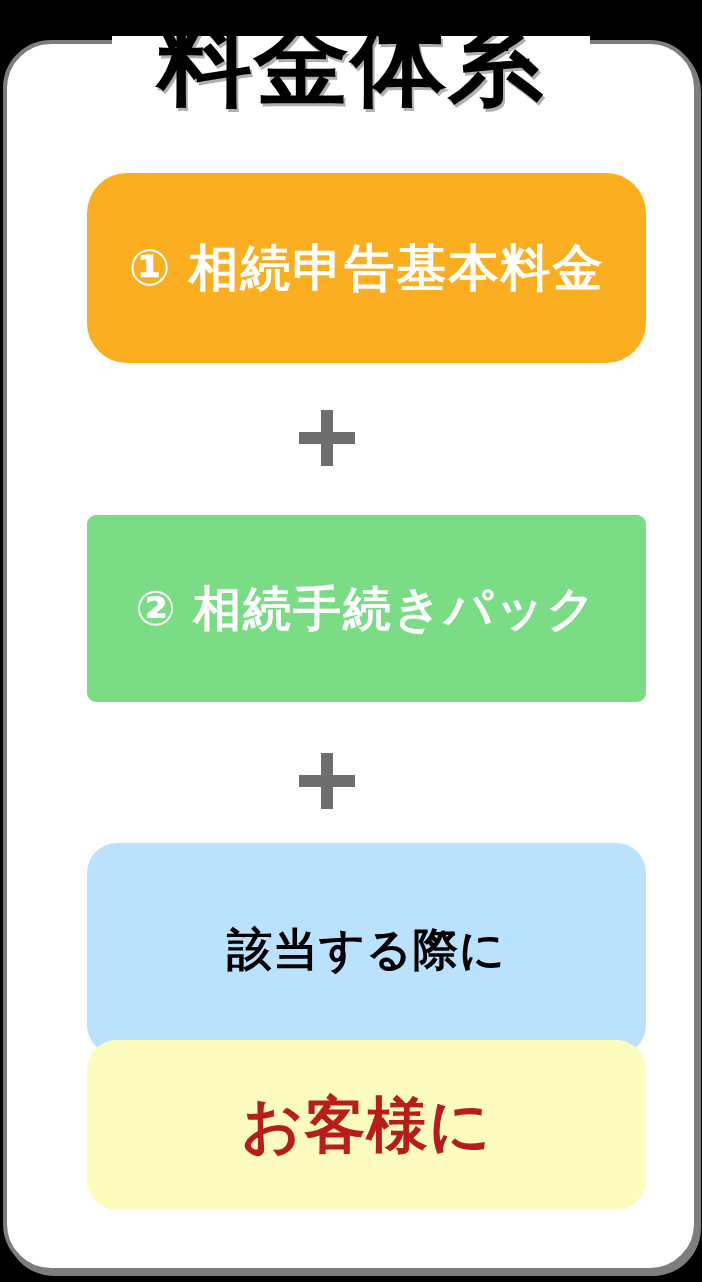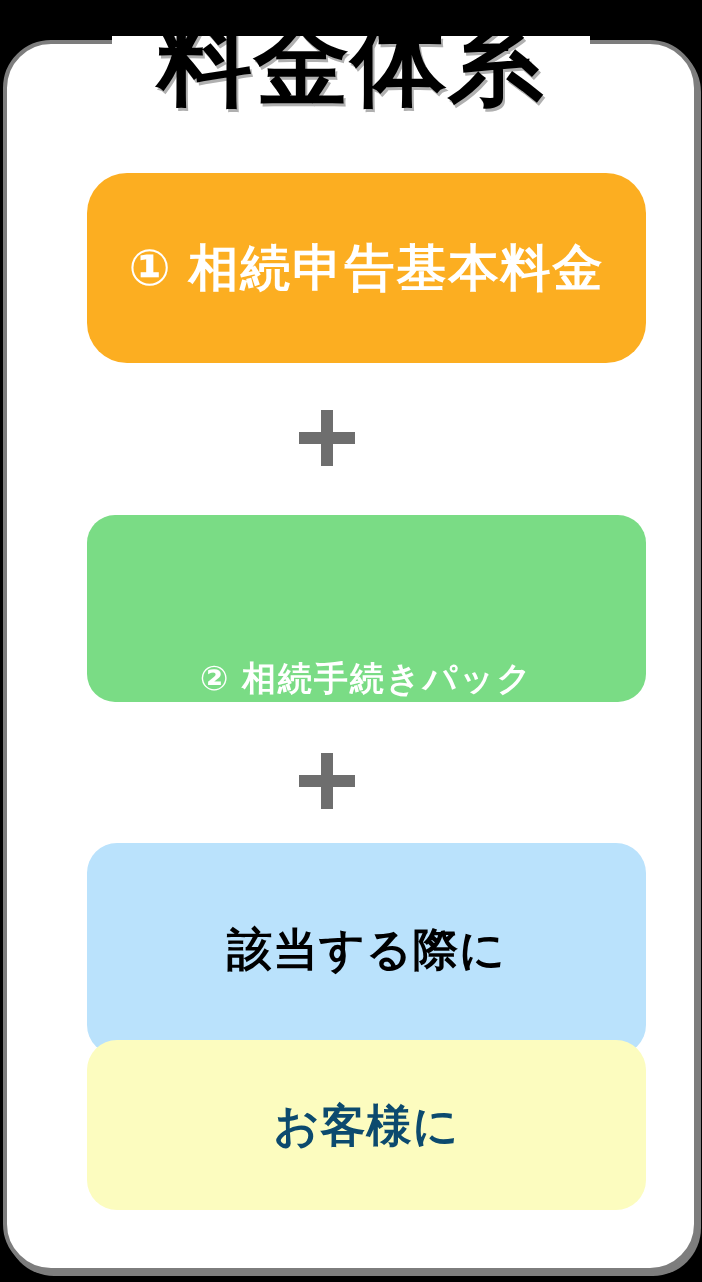--- a/index.html
+++ b/index.html
@@ -61,41 +61,40 @@
     top:129px;height:190px;
     background:#FCAE21;
     border-radius:40px;
     color:#fff;
     font-size:50px;
     letter-spacing:2px;
   }
   .box-pack{
     top:471px;height:187px;
     background:#7ADC85;
-    border-radius:28px;
+    border-radius:9px;
     color:#fff;
-    font-size:34px;
+    font-size:48px;
     letter-spacing:2px;
-    justify-content:flex-end;
   }
   .box-mandatory{
     top:799px;height:212px;
     background:#BAE2FC;
     border-radius:30px;
     color:#000;
     font-size:45px;
     line-height:59px;
     letter-spacing:1px;
   }
   .box-optional{
     top:996px;height:170px;
     background:#FCFCBF;
     border-radius:30px;
-    color:#0c4a6e;
-    font-size:45px;
+    color:#b91c1c;
+    font-size:61px;
     line-height:59px;
     letter-spacing:1px;
   }
   
   .plus{
     position:absolute;
     left:292px;
     width:56px;height:56px;
   }
   .plus-1{top:366px;}

